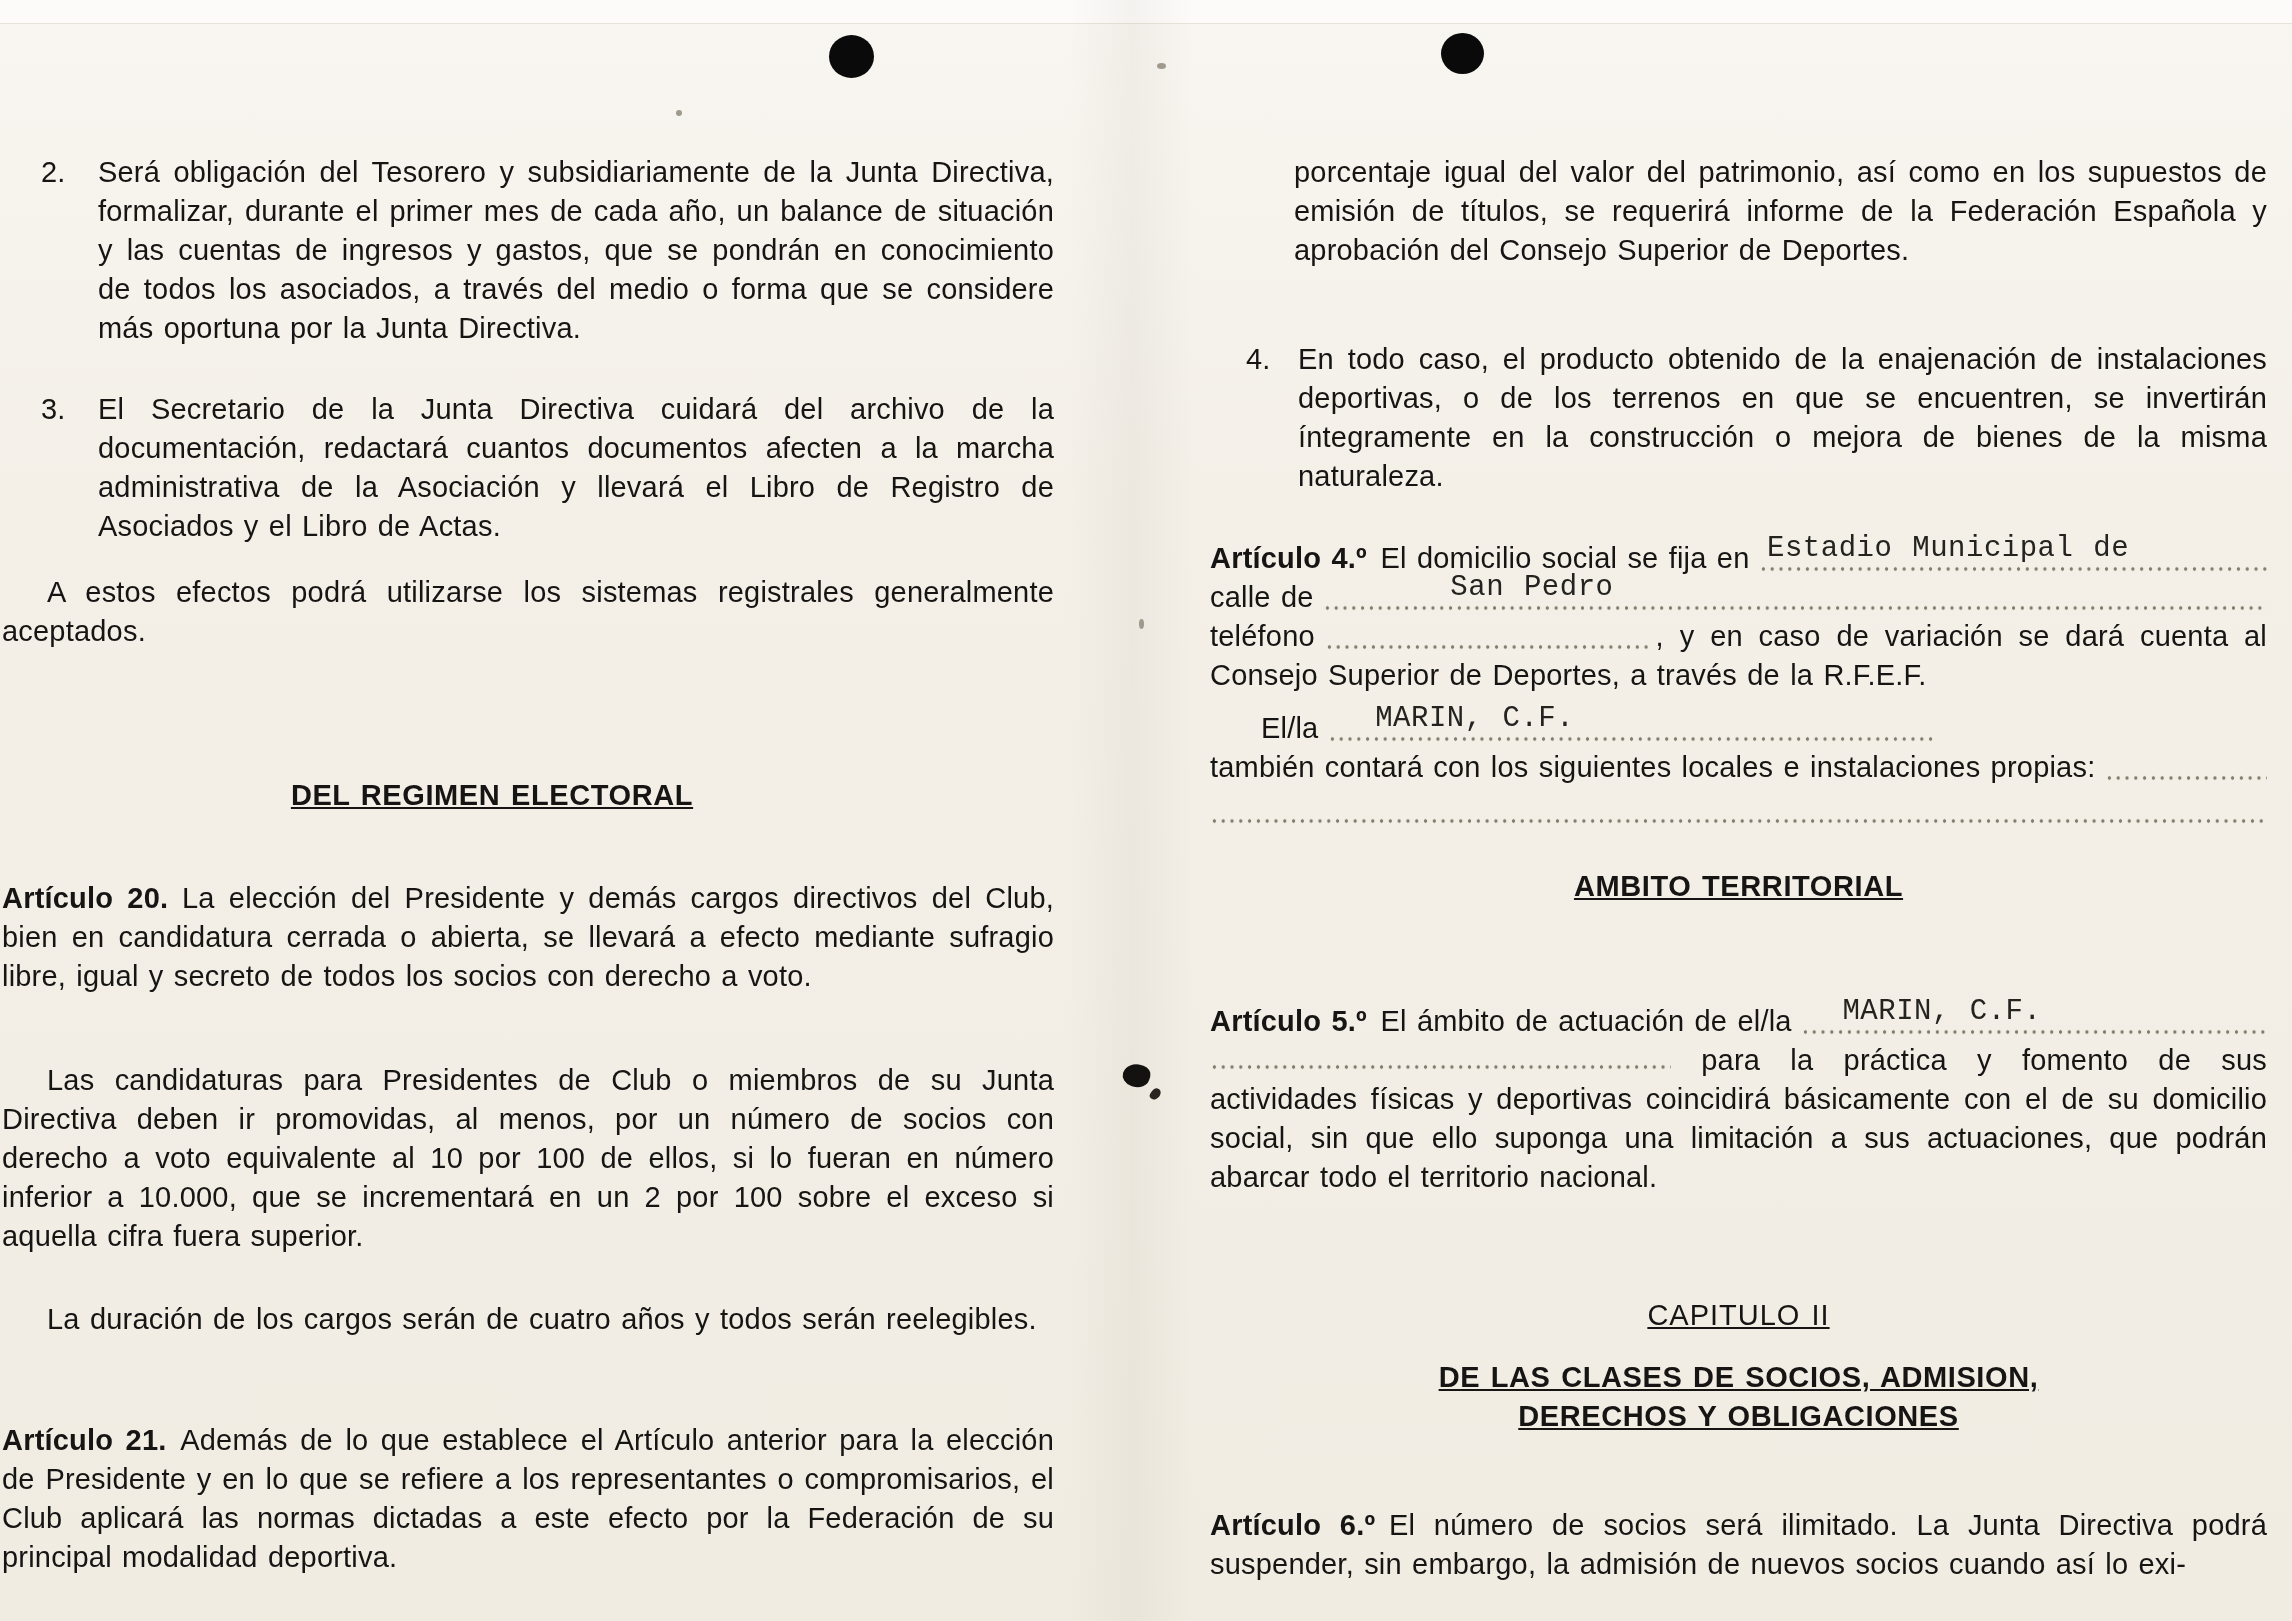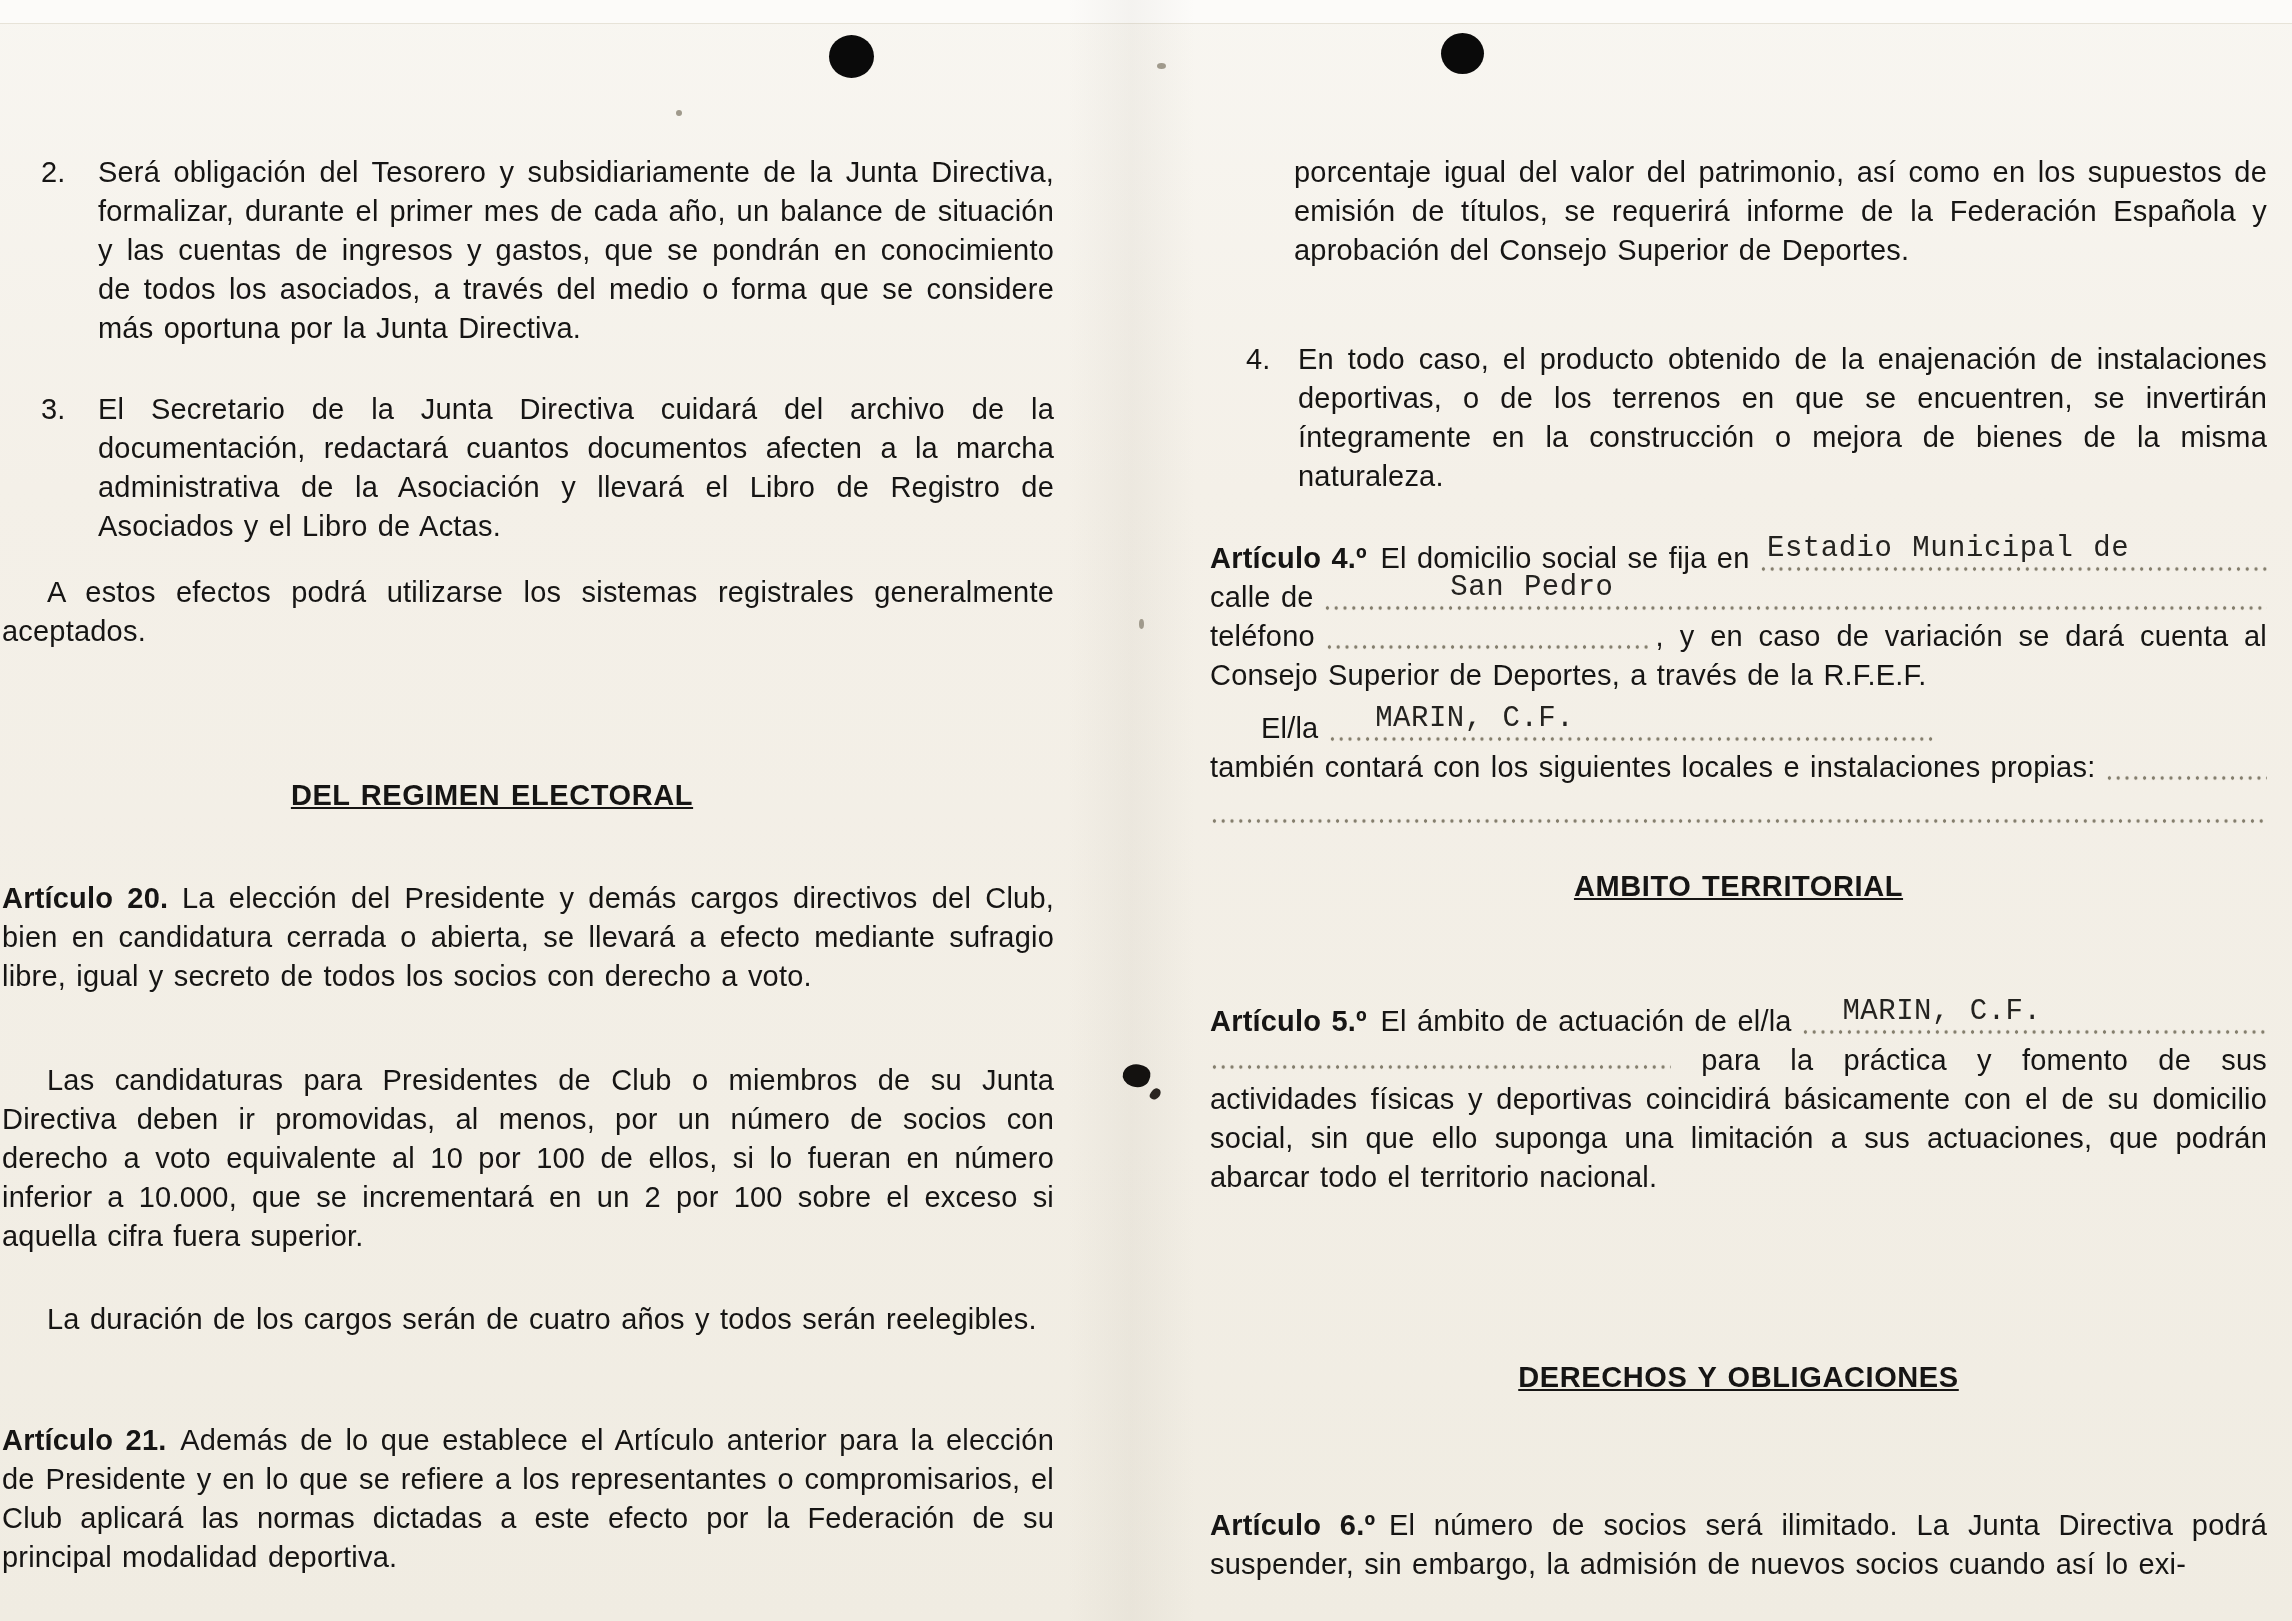--- a/index.html
+++ b/index.html
@@ -145,22 +145,24 @@
     <div class="fill-line">
       <b class="lbl">Artículo 5.º</b>
       <span class="seg">El ámbito de actuación de el/la</span>
       <span class="fill dots">
         <span class="typed" style="left:41px">MARIN, C.F.</span>
       </span>
     </div>
     <p class="just"><span class="fill-inline dots" style="width:461px"></span> <span>para la práctica y fomento de sus actividades físicas y deportivas coincidirá básicamente con el de su domicilio social, sin que ello suponga una limitación a sus actuaciones, que podrán abarcar todo el territorio nacional.</span></p>
   </div>
 
+  <div class="block right-col heading plain" style="top:1296px">CAPITULO II</div>
 
   <div class="block right-col" style="top:1358px">
+    <div class="heading">DE LAS CLASES DE SOCIOS, ADMISION,</div>
     <div class="heading">DERECHOS Y OBLIGACIONES</div>
   </div>
 
   <div class="block right-col" style="top:1506px">
     <p class="just">
       <b class="lbl">Artículo 6.º</b><span>El número de socios será ilimitado. La Junta Directiva podrá suspender, sin embargo, la admisión de nuevos socios cuando así lo exi-</span>
     </p>
   </div>
 
 </div>

